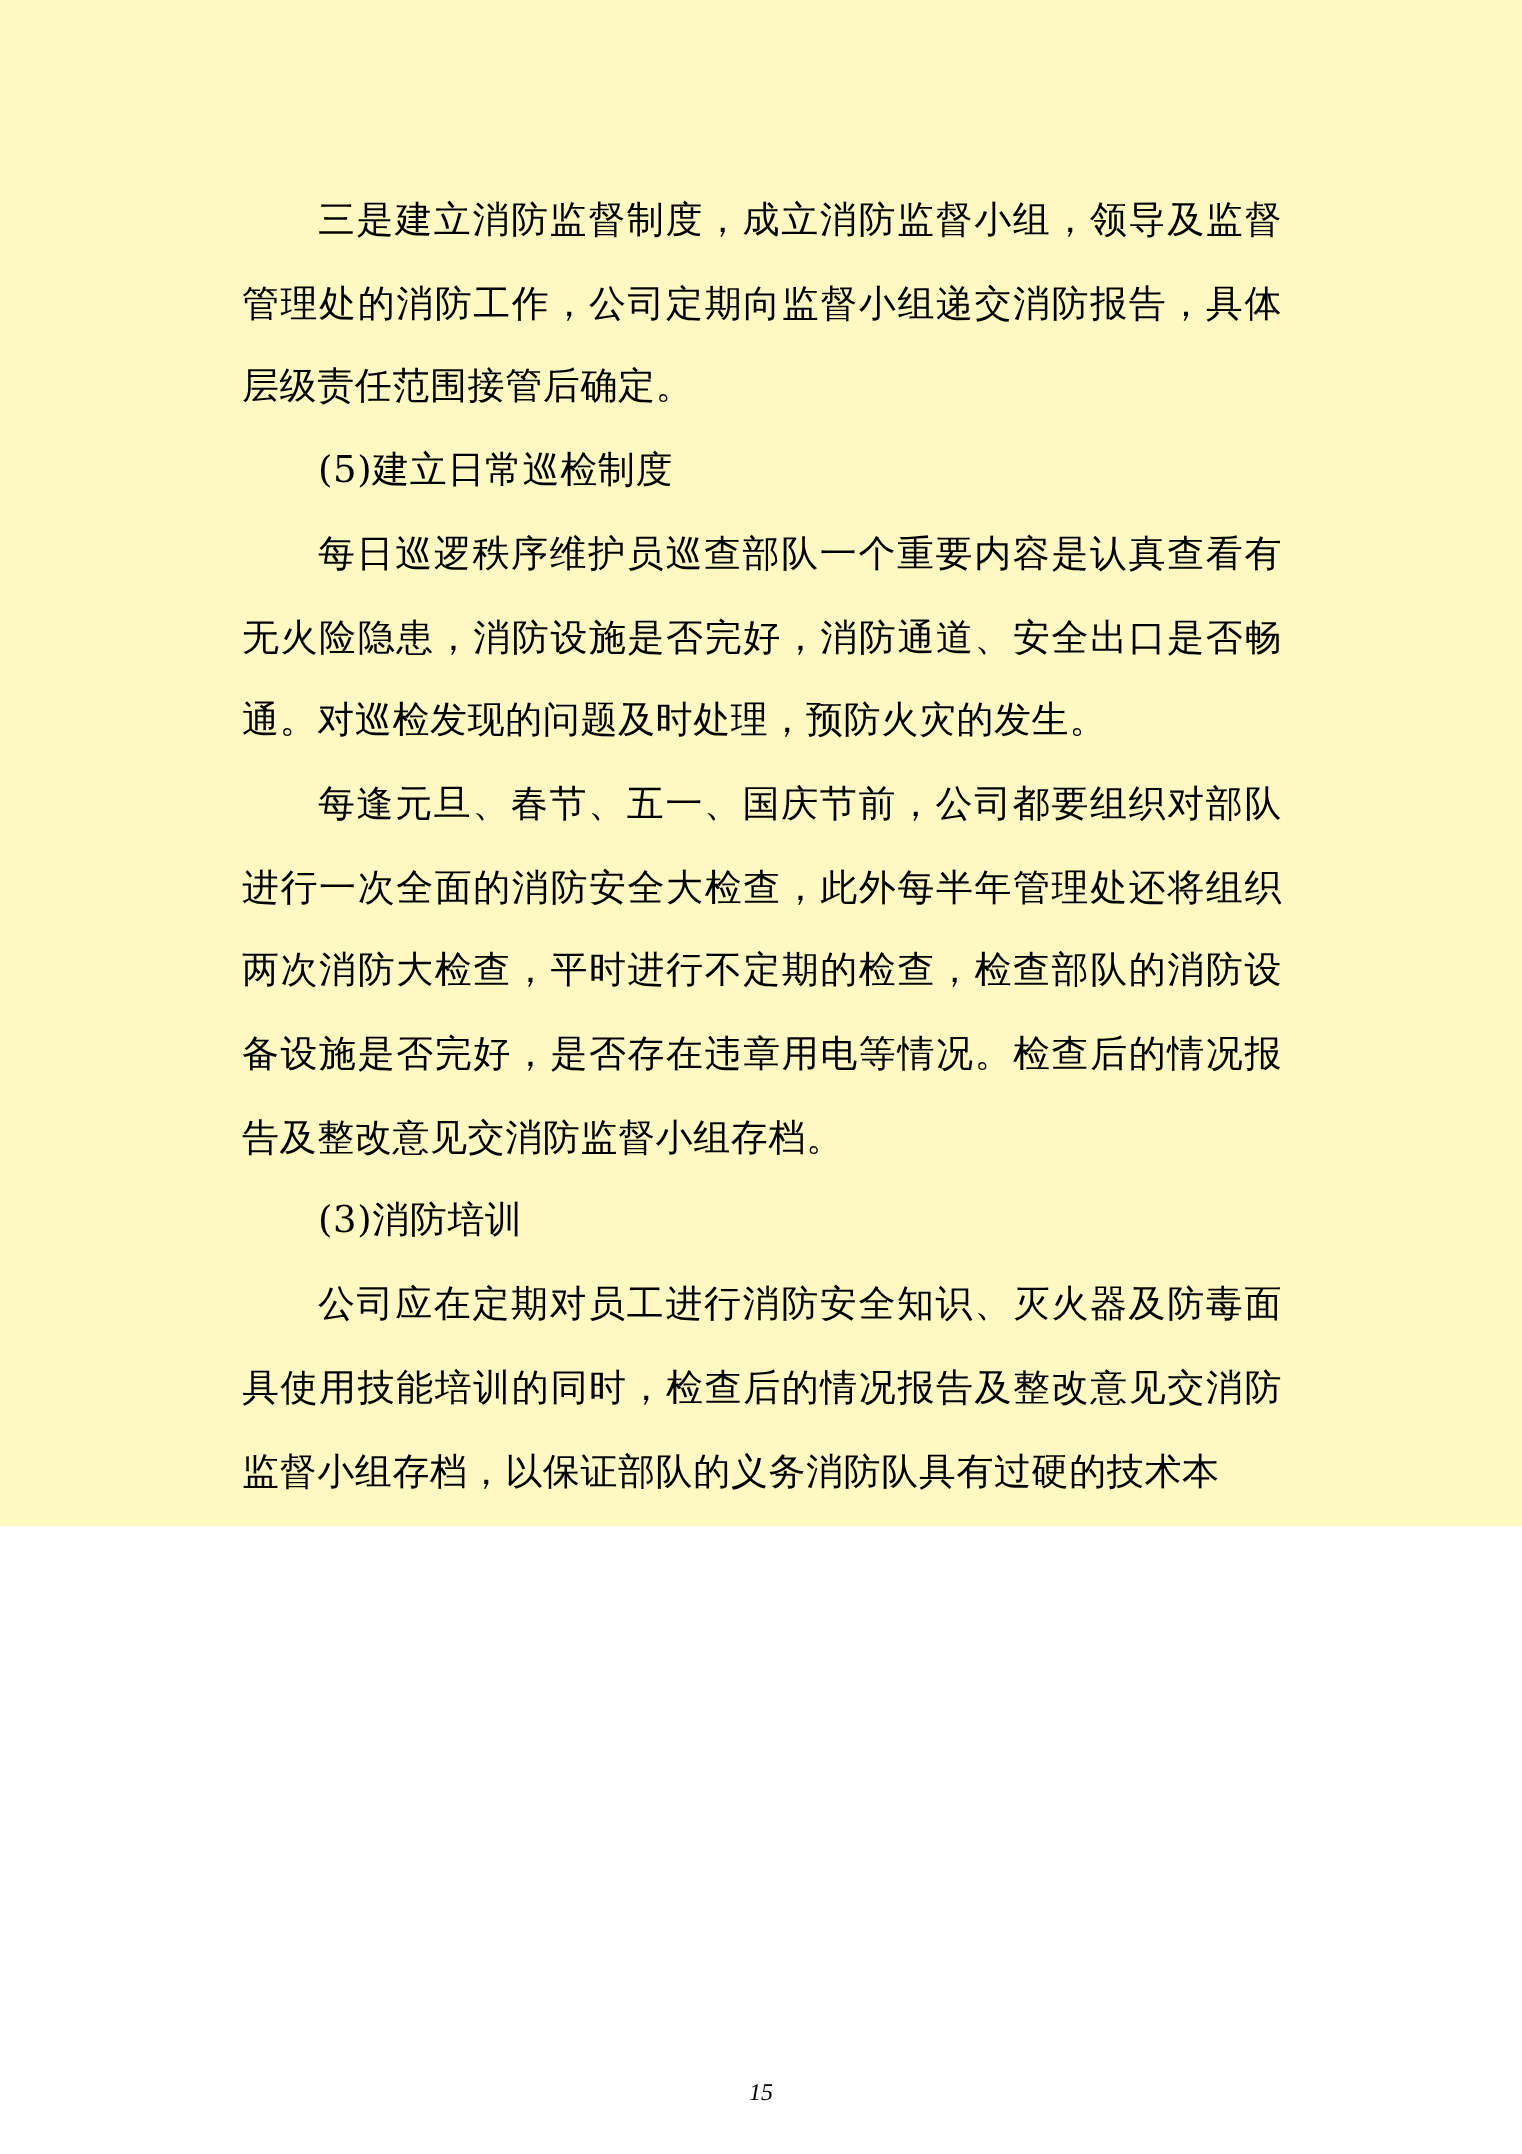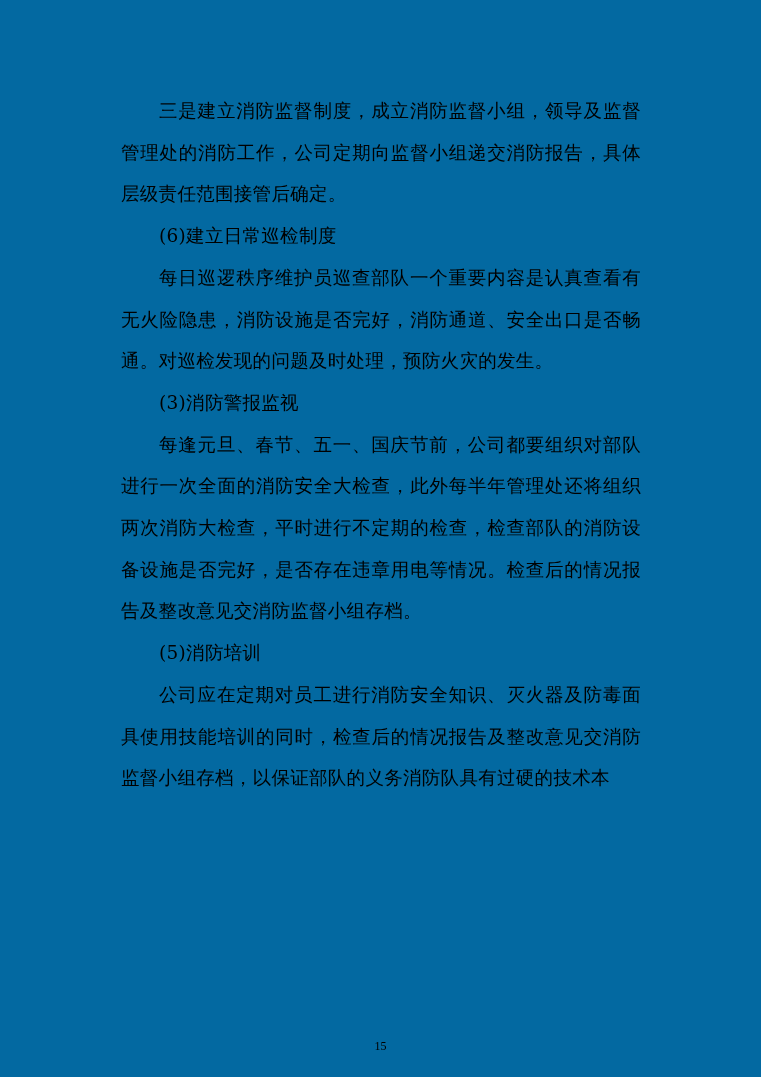--- a/index.html
+++ b/index.html
@@ -13,22 +13,22 @@
       position: relative;
       overflow: hidden;
       font-family: "DejaVu Serif", "Liberation Serif", serif;
       color: #000000;
     }
     .page {
       position: absolute;
       left: 0;
       top: 0;
       width: 761px;
-      height: 1077px;
-      background: #0369a1;
+      height: 763px;
+      background: #fef9c3;
     }
     .content {
       position: absolute;
       left: 121px;
       top: 90px;
       width: 520px;
     }
     .para {
       margin: 0;
       font-size: 18.5px;
@@ -49,29 +49,29 @@
     }
     .page-number {
       position: absolute;
       left: 0;
       width: 761px;
       top: 1039px;
       text-align: center;
       font-family: "Liberation Serif", serif;
       font-size: 12px;
       line-height: 14px;
+      font-style: italic;
     }
   </style>
 </head>
 <body>
 
 <div class="page">
   <div class="content">
     <p class="para indent">三是建立消防监督制度，成立消防监督小组，领导及监督管理处的消防工作，公司定期向监督小组递交消防报告，具体层级责任范围接管后确定。</p>
-    <p class="heading">(6)建立日常巡检制度</p>
+    <p class="heading">(5)建立日常巡检制度</p>
     <p class="para indent">每日巡逻秩序维护员巡查部队一个重要内容是认真查看有无火险隐患，消防设施是否完好，消防通道、安全出口是否畅通。对巡检发现的问题及时处理，预防火灾的发生。</p>
-    <p class="heading">(3)消防警报监视</p>
     <p class="para indent">每逢元旦、春节、五一、国庆节前，公司都要组织对部队进行一次全面的消防安全大检查，此外每半年管理处还将组织两次消防大检查，平时进行不定期的检查，检查部队的消防设备设施是否完好，是否存在违章用电等情况。检查后的情况报告及整改意见交消防监督小组存档。</p>
-    <p class="heading">(5)消防培训</p>
+    <p class="heading">(3)消防培训</p>
     <p class="para indent">公司应在定期对员工进行消防安全知识、灭火器及防毒面具使用技能培训的同时，检查后的情况报告及整改意见交消防监督小组存档，以保证部队的义务消防队具有过硬的技术本</p>
   </div>
   <div class="page-number">15</div>
 </div>
 
 </body></html>

